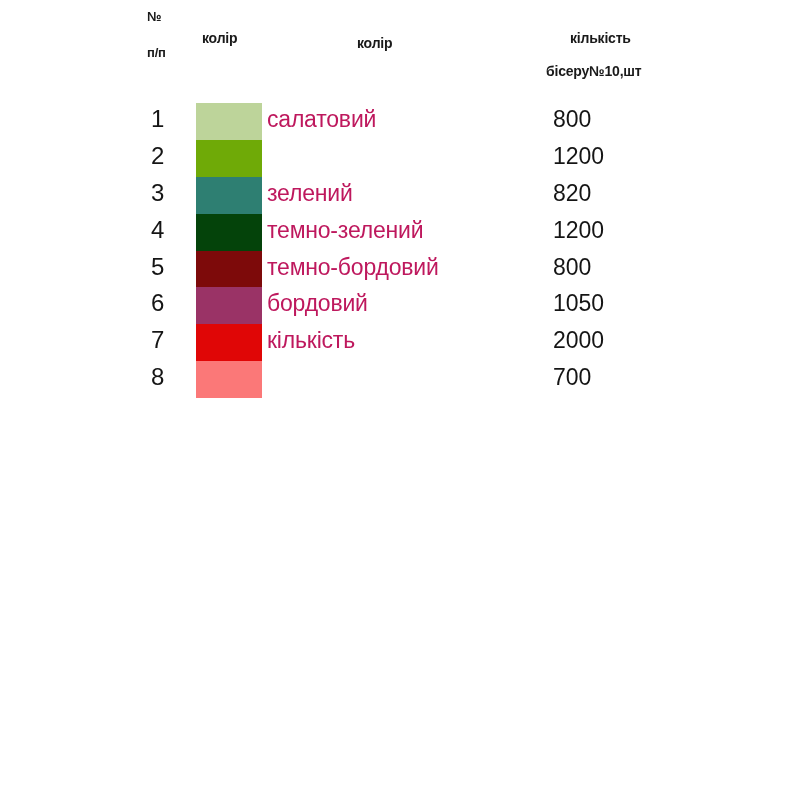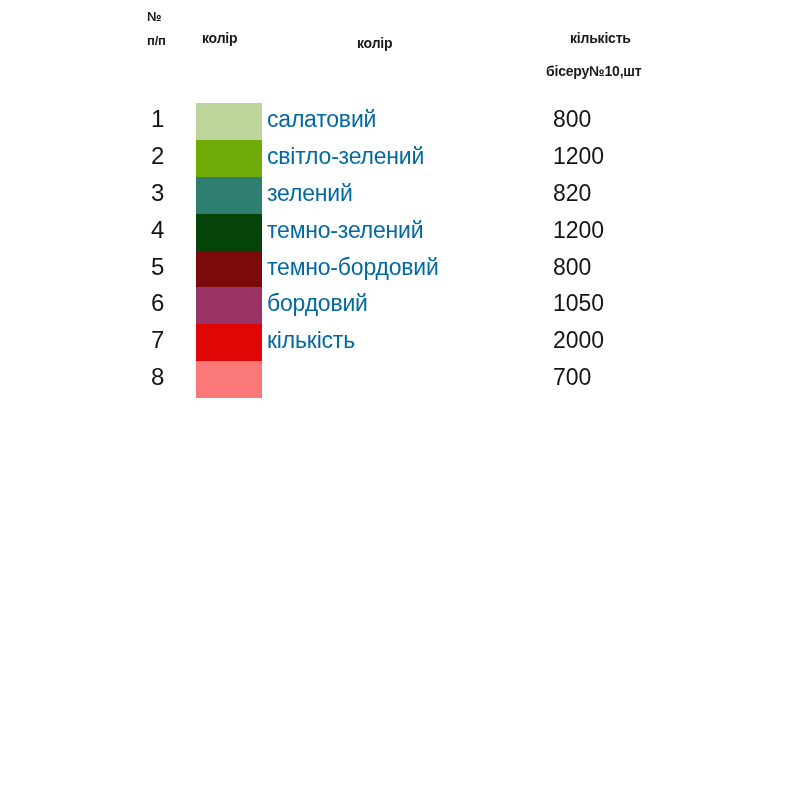--- a/index.html
+++ b/index.html
@@ -33,21 +33,21 @@
     letter-spacing: -0.2px;
     white-space: nowrap;
     line-height: 1.05;
   }
   #hdr-num {
     left: 147px;
     top: 10px;
     font-size: 13px;
   }
   #hdr-num span { display: block; }
-  #hdr-num .l2 { margin-top: 10px; }
+  #hdr-num .l2 { margin-top: 22px; }
 
   #hdr-color-swatch {
     left: 202px;
     top: 31px;
   }
   #hdr-color-name {
     left: 357px;
     top: 36px;
   }
   #hdr-qty-1 {
@@ -91,21 +91,21 @@
     height: 37px;
   }
   .row .cname {
     position: absolute;
     left: 267px;
     top: 1px;
     font-size: 23px;
     line-height: 31px;
     letter-spacing: -0.2px;
     white-space: nowrap;
-    color: #0369a1;
+    color: #be185d;
   }
   .row .qty {
     position: absolute;
     left: 553px;
     top: 1px;
     font-size: 23px;
     line-height: 31px;
     white-space: nowrap;
     color: #151515;
     text-align: center;
@@ -133,21 +133,20 @@
     <div class="row">
       <div class="idx">1</div>
       <div class="swatch" style="background-color: rgb(189, 212, 154);"></div>
       <div class="cname">салатовий</div>
       <div class="qty">800</div>
     </div>
 
     <div class="row">
       <div class="idx">2</div>
       <div class="swatch" style="background-color: rgb(111, 170, 7);"></div>
-      <div class="cname">світло-зелений</div>
       <div class="qty">1200</div>
     </div>
 
     <div class="row">
       <div class="idx">3</div>
       <div class="swatch" style="background-color: rgb(46, 127, 114);"></div>
       <div class="cname">зелений</div>
       <div class="qty">820</div>
     </div>
 

